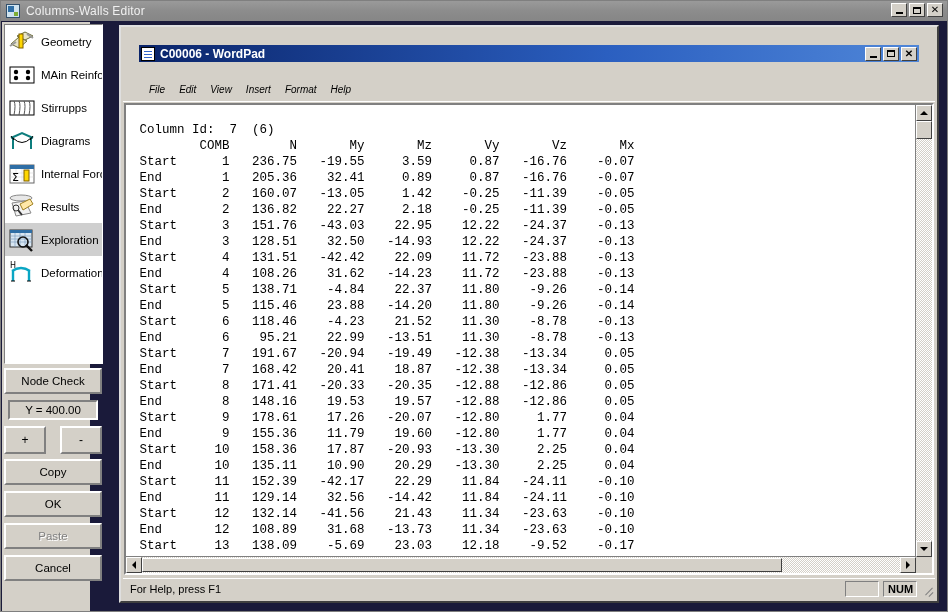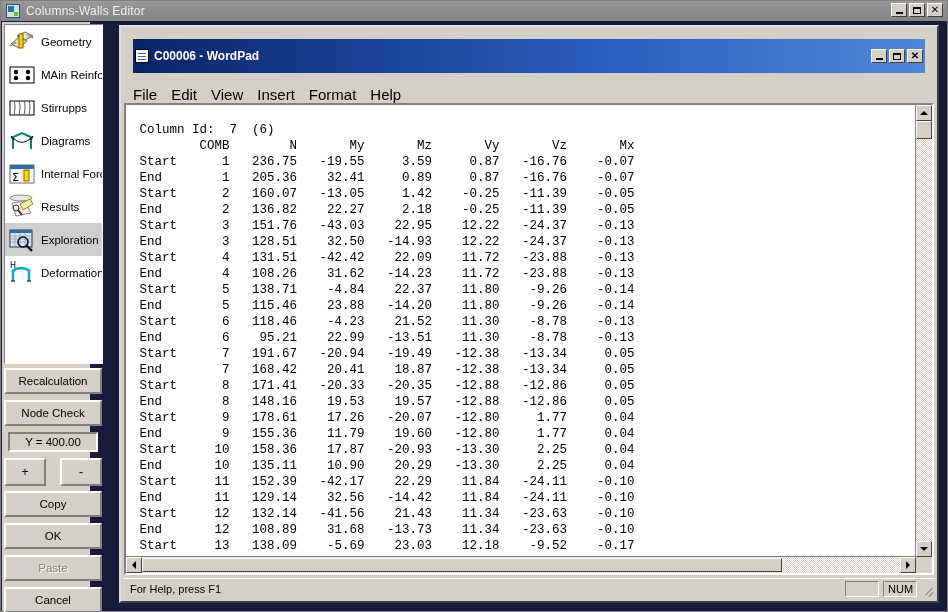--- a/index.html
+++ b/index.html
@@ -100,36 +100,37 @@
 
   
   .wp-window{
     position:absolute;left:118px;top:24px;width:820px;height:578px;
     background:#d4d0c8;
     border:2px solid;
     border-color:#dfdfdf #404040 #404040 #dfdfdf;
     box-sizing:border-box;
   }
   .wp-titlebar{
-    height:34px;margin:12px;
+    height:17px;margin:18px;
     background:linear-gradient(to right,#0a246a,#2b5fc0 60%,#4f86d8);
     display:flex;align-items:center;color:#fff;
     font-size:12px;font-weight:bold;justify-content:space-between;
   }
   .wp-title-icon{
     width:14px;height:14px;margin:0 5px 0 2px;flex:none;position:relative;
     background:#fff;border:1px solid #000;box-sizing:border-box;
   }
   .wp-title-icon .ln{position:absolute;left:2px;height:1px;background:#36c;width:8px;}
   .wp-win-btns{margin-left:auto;display:flex;gap:2px;padding-right:2px;}
 
   .wp-menubar{
     height:19px;display:flex;align-items:center;
-    padding-left:5px;font-size:15px;color:#000;
-    background:#d4d0c8;
+    padding-left:21px;font-size:10px;color:#000;
+    background:#d4d0c8;
+    font-style:italic;
   }
   .menu-item{padding:2px 7px;cursor:default;}
 
   .wp-toolbar{
     height:28px;margin:2px 2px 0 2px;display:flex;align-items:center;
     background:#d4d0c8;
     border-top:1px solid #ffffff;
     padding-left:3px;
   }
   .tbtn{
@@ -350,21 +351,20 @@
             <path d="M4 22 L8 22 M20 22 L24 22" stroke="#000" stroke-width="1.2"></path>
           </svg>
         </span>
         <span class="nav-label">Deformations</span>
       </div>
 
 
     </div>
 
     <div class="btm-btns">
-      <div class="wbtn">Recalculation</div>
       <div class="wbtn">Node Check</div>
       <div class="yfield">Y = 400.00</div>
       <div class="pm-row">
         <div class="pmbtn">+</div>
         <div class="pmbtn">-</div>
       </div>
       <div class="wbtn">Copy</div>
       <div class="wbtn">OK</div>
       <div class="wbtn disabled">Paste</div>
       <div class="wbtn">Cancel</div>
@@ -548,18 +548,18 @@
         <div class="sb-btn" style="position:absolute;right:0;">
             <span class="arw arw-rt"></span>
           </div>
       </div>
       <div class="corner-box"></div>
     </div>
 
     <div class="wp-statusbar">
       <div class="sb-pane flex">For Help, press F1</div>
       <div class="sb-pane" style="width:34px;"></div>
-      <div class="sb-pane" style="width:34px;">NUM</div>
+      <div class="sb-pane" style="width:34px;font-weight:bold;">NUM</div>
       <div class="grip"></div>
     </div>
 
   </div>
 </div>
 
 </body></html>

